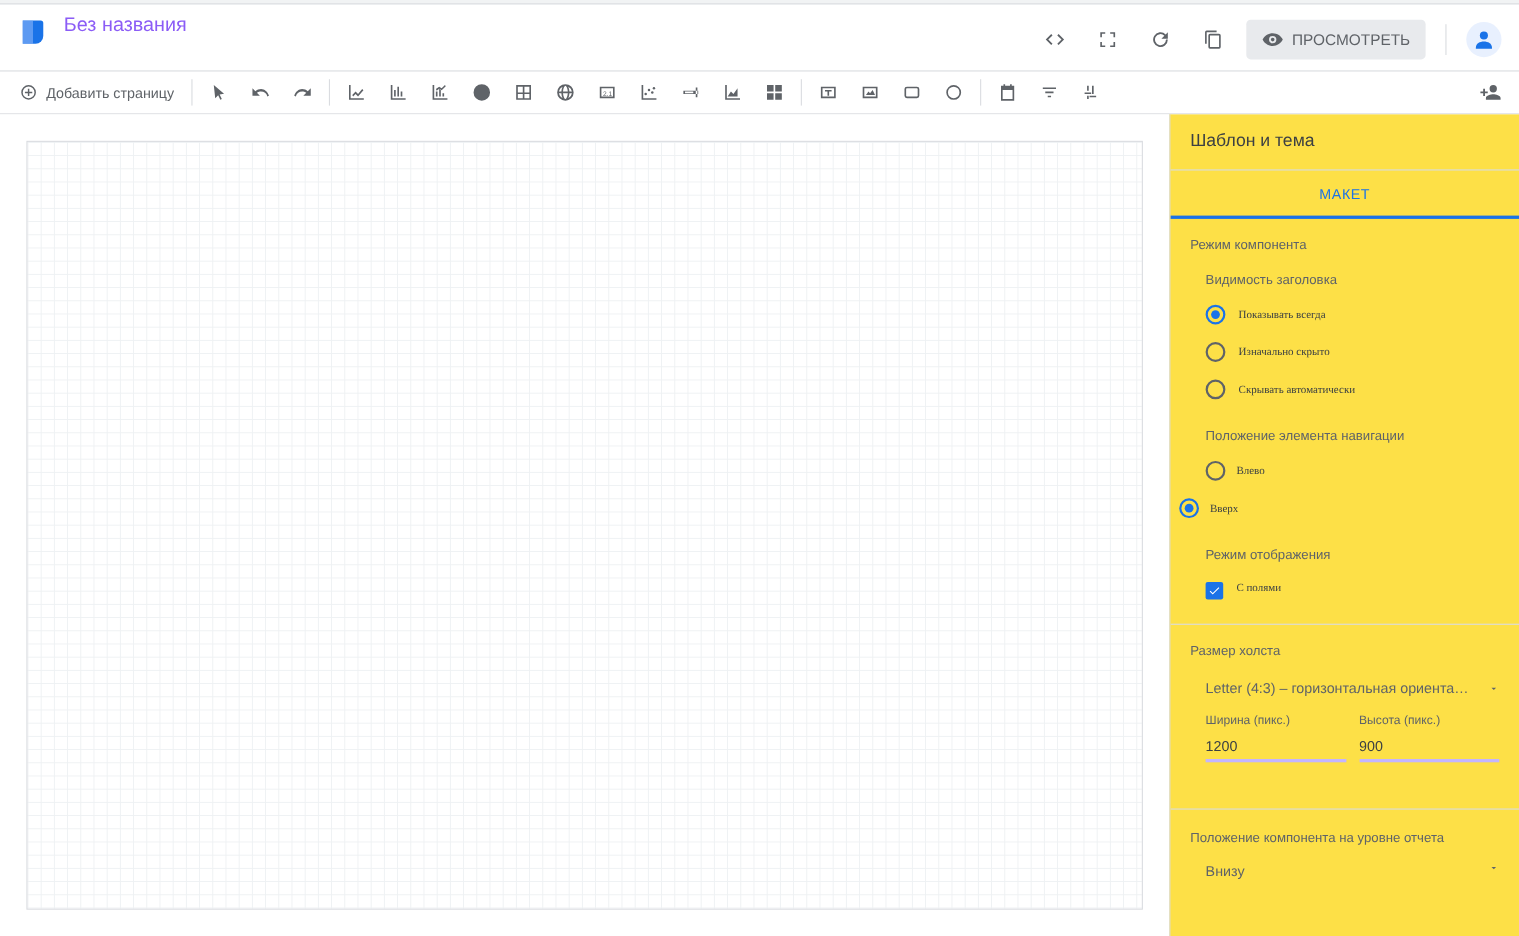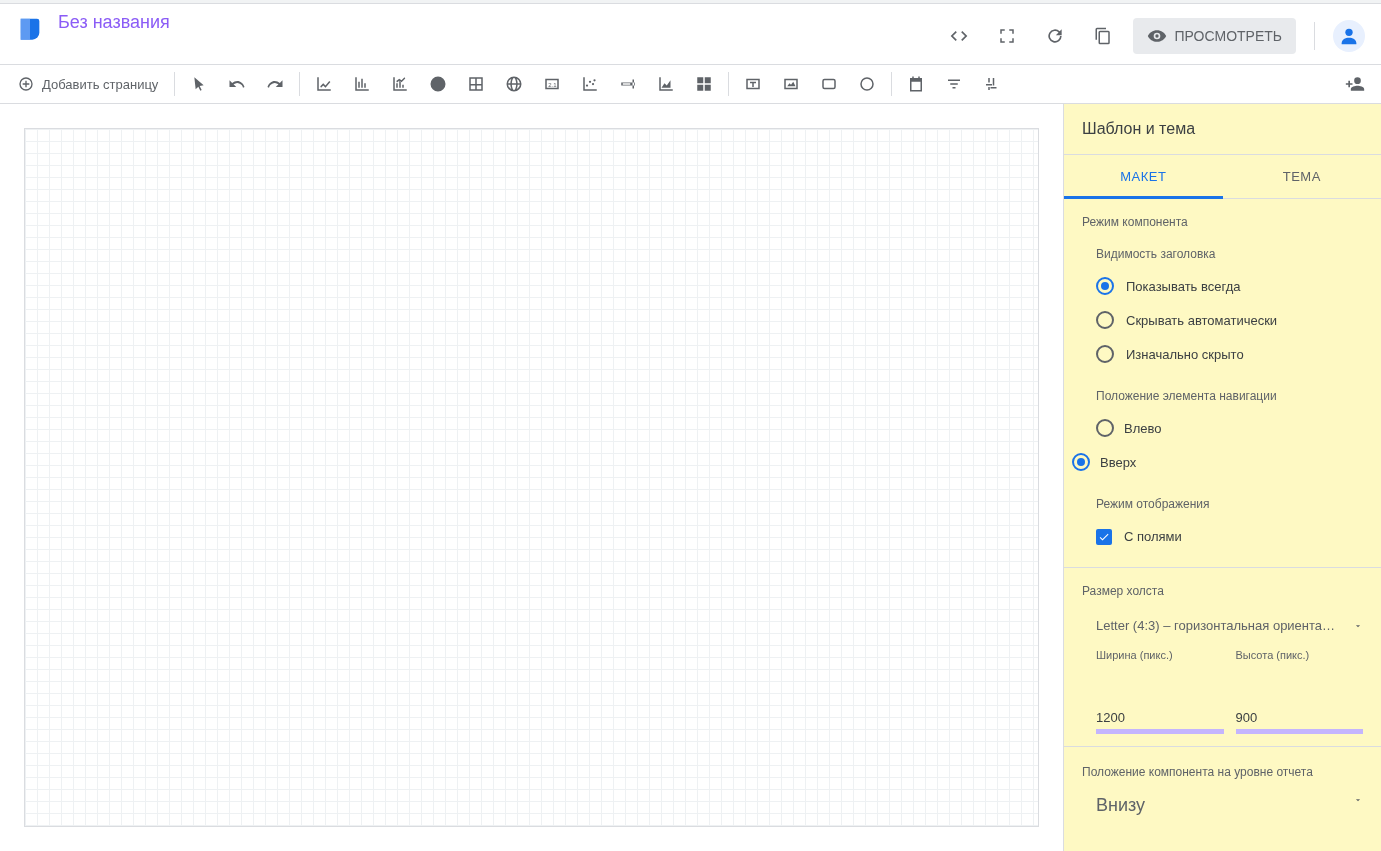--- a/index.html
+++ b/index.html
@@ -31,55 +31,55 @@
 .tool-btn { width: 32px; height: 32px; display: flex; align-items: center; justify-content: center; cursor: pointer; border: none; background: transparent; border-radius: 4px; }
 .tool-btn svg { fill: #5f6368; }
 .tool-spacer { flex: 1; }
 
 .main { display: flex; height: calc(100vh - 104px); }
 .canvas-area { flex: 1; background: #fff; padding: 24px; overflow: auto; }
 .canvas { background: #fff; border: 1px solid #dadce0; width: 100%; height: 100%;
   background-image: linear-gradient(#eef1f3 1px, transparent 1px), linear-gradient(90deg, #eef1f3 1px, transparent 1px);
   background-size: 12px 12px; }
 
-.side-panel { width: 318px; border-left: 1px solid #dadce0; background: #fef9c3; display: flex; flex-direction: column; overflow: hidden; }
+.side-panel { width: 318px; border-left: 1px solid #dadce0; background: #fde047; display: flex; flex-direction: column; overflow: hidden; }
 .panel-title { font-size: 16px; color: #3c4043; padding: 16px 18px; border-bottom: 1px solid #dadce0; font-weight: 400; }
 .tabs { display: flex; }
 .tab { flex: 1; text-align: center; padding: 14px 0; font-size: 13px; color: #5f6368; cursor: pointer; border-bottom: 1px solid #dadce0; font-weight: 500; letter-spacing: 0.5px; }
 .tab.active { color: #1a73e8; border-bottom: 3px solid #1a73e8; padding-bottom: 12px; }
 
 .panel-body { flex: 1; overflow-y: auto; }
 
 .section-title { font-size: 12px; color: #5f6368; padding: 16px 18px 8px; }
 .subsection-title { font-size: 12px; color: #5f6368; padding: 10px 18px 8px 32px; }
 
 .radio-item { display: flex; align-items: center; gap: 12px; padding: 8px 18px 8px 32px; cursor: pointer; }
 .radio-row { display: flex; padding: 0; flex-direction: column; }
 .radio-half { flex: 1; display: flex; align-items: center; gap: 10px; padding: 8px 8px 8px 32px; cursor: pointer; }
 .radio { width: 18px; height: 18px; border: 2px solid #5f6368; border-radius: 50%; position: relative; flex-shrink: 0; }
 .radio.checked { border-color: #1a73e8; }
 .radio.checked::after { content: ''; position: absolute; width: 8px; height: 8px; background: #1a73e8; border-radius: 50%; top: 3px; left: 3px; }
-.radio-label { font-size: 13px; color: #3c4043; }
+.radio-label { font-size: 10px; color: #3c4043; font-family: Liberation Serif, serif; }
 
 .checkbox-item { display: flex; align-items: flex-start; gap: 12px; padding: 10px 3px 10px 32px; cursor: pointer; }
 .checkbox { width: 16px; height: 16px; background: #1a73e8; border-radius: 2px; display: flex; align-items: center; justify-content: center; flex-shrink: 0; }
 .checkbox svg { fill: #fff; width: 12px; height: 12px; }
 
 .panel-hr { border: none; border-top: 1px solid #dadce0; margin: 12px 0 0 0; }
 
 .dropdown { margin: 12px 18px 0 32px; display: flex; align-items: center; justify-content: space-between; font-size: 13px; color: #5f6368; cursor: pointer; }
 .dropdown-text { overflow: hidden; text-overflow: ellipsis; white-space: nowrap; flex: 1; padding-right: 8px; }
 
 .size-row { display: flex; gap: 12px; padding: 16px 18px 12px 32px; }
 .size-field { flex: 1; }
 .size-label { font-size: 11px; color: #5f6368; margin-bottom: 6px; display: block; }
-.size-input { width: 100%; border: none; border-bottom: 5px solid #c4b5fd; padding: 4px 0; font-size: 13px; background: transparent; color: #3c4043; outline: none; margin-top: 39px; }
-
-.bottom-section { border-top: 1px solid #dadce0; padding-top: 2px; }
-.bottom-dropdown { margin: 8px 18px 0 32px; display: flex; align-items: flex-start; justify-content: space-between; font-size: 18px; color: #5f6368; cursor: pointer; }
+.size-input { width: 100%; border: none; border-bottom: 3px solid #c4b5fd; padding: 4px 0; font-size: 13px; background: transparent; color: #3c4043; outline: none; }
+
+.bottom-section { border-top: 1px solid #dadce0; padding-top: 2px; margin-top: 30px; }
+.bottom-dropdown { margin: 8px 18px 0 32px; display: flex; align-items: flex-start; justify-content: space-between; font-size: 13px; color: #5f6368; cursor: pointer; }
 </style>
 </head>
 <body>
 
 <div class="top-border"></div>
 
 <div class="header">
   <span>
     <svg class="logo-icon" viewBox="0 0 24 24">
         <path fill="#1a73e8" d="M4 4h14a2 2 0 0 1 2 2v10a6 6 0 0 1-6 6H4V4z"></path>
@@ -265,37 +265,36 @@
 
 <div class="main">
   <div class="canvas-area">
     <div class="canvas"></div>
   </div>
 
   <div class="side-panel">
     <div class="panel-title">Шаблон и тема</div>
     <div class="tabs">
       <div class="tab active">МАКЕТ</div>
-      <div class="tab">ТЕМА</div>
     </div>
 
     <div class="panel-body">
       <div class="section-title">Режим компонента</div>
       <div class="subsection-title">Видимость заголовка</div>
       <div class="radio-item">
         <span class="radio checked"></span>
         <span class="radio-label">Показывать всегда</span>
       </div>
       <div class="radio-item">
         <span class="radio"></span>
-        <span class="radio-label">Скрывать автоматически</span>
+        <span class="radio-label">Изначально скрыто</span>
       </div>
       <div class="radio-item">
         <span class="radio"></span>
-        <span class="radio-label">Изначально скрыто</span>
+        <span class="radio-label">Скрывать автоматически</span>
       </div>
 
       <div class="subsection-title" style="padding-top:18px;">Положение элемента навигации</div>
       <div class="radio-row">
         <div class="radio-half">
           <span class="radio"></span>
           <span class="radio-label">Влево</span>
         </div>
         <div class="radio-half" style="padding-left:8px;">
           <span class="radio checked"></span>

